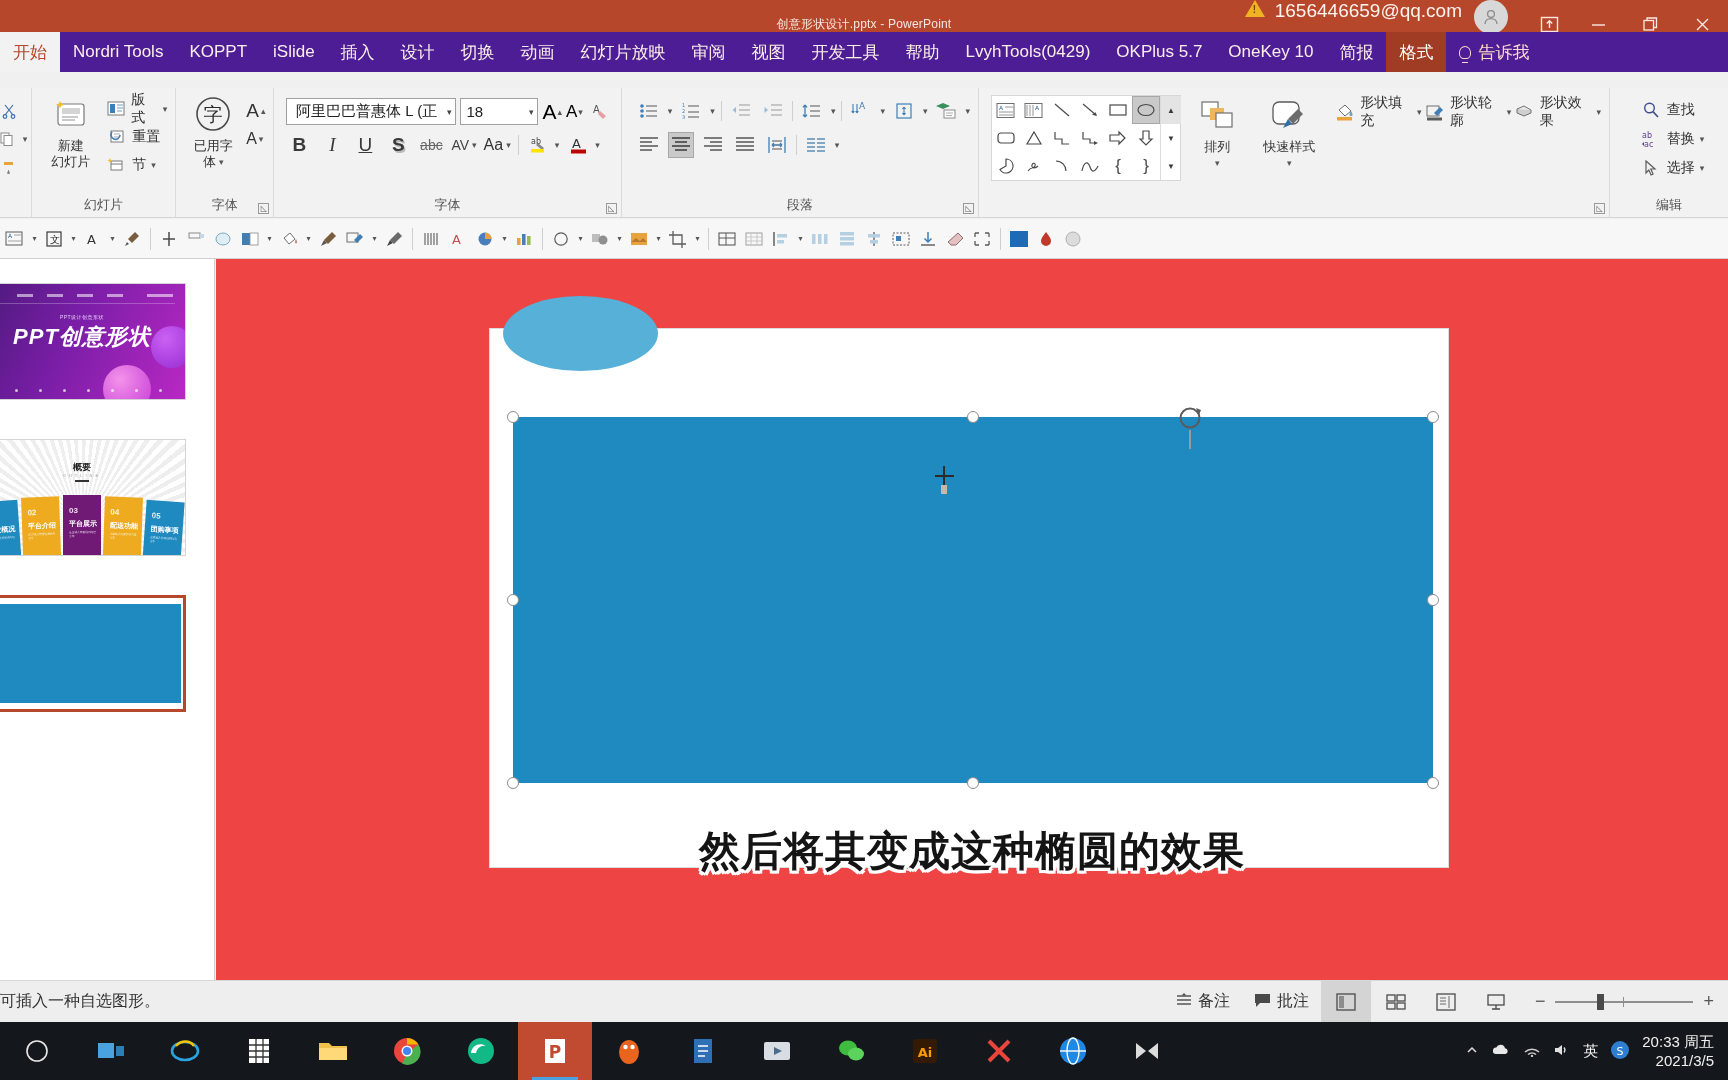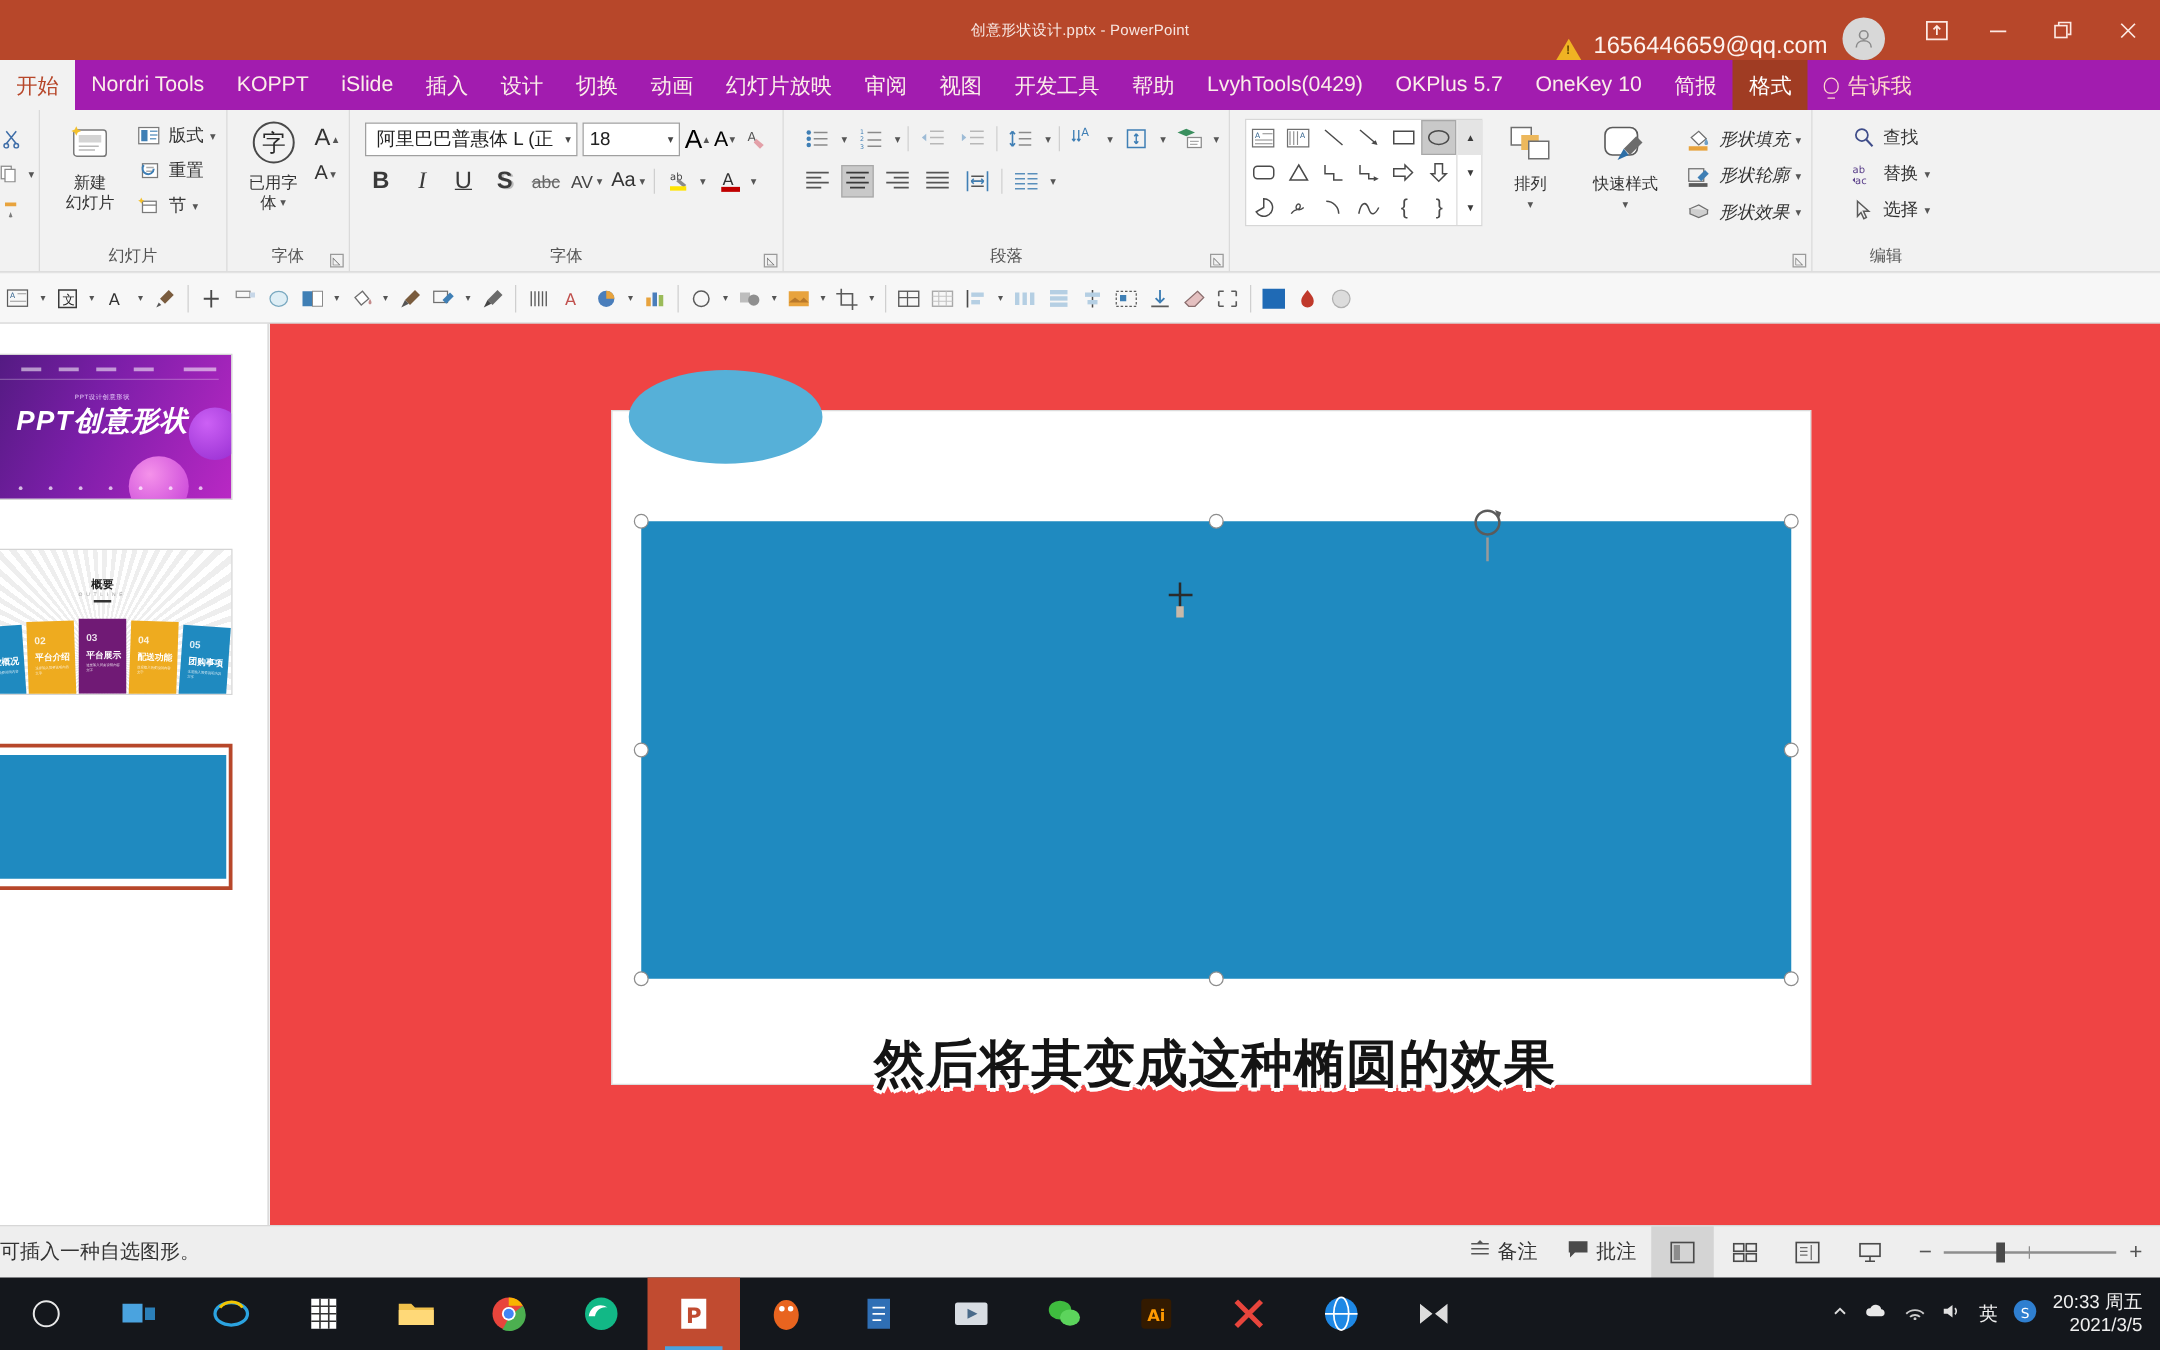--- a/index.html
+++ b/index.html
@@ -16,21 +16,21 @@
     position: absolute; left: 0; top: 0; width: 1728px; height: 48px;
     background: #b7472a;
     display: flex; align-items: center;
   }
   .title-center {
     position: absolute; left: 0; right: 0; text-align: center;
     color: #f7e6e1; font-size: 12px; letter-spacing: .2px;
   }
   .title-right {
     position: absolute; right: 0; top: 0; height: 48px;
-    display: flex; align-items: flex-end; gap: 0px;
+    display: flex; align-items: flex-start; gap: 0px;
   }
   .warn-tri {
     width: 0; height: 0; border-left: 10px solid transparent;
     border-right: 10px solid transparent; border-bottom: 17px solid #f0b323;
     position: relative; margin-right: 10px;
   }
   .warn-tri::after {
     content: "!"; position: absolute; left: -2px; top: 4px; font-size: 10px;
     color: #6b4a00; font-weight: bold;
   }
@@ -42,22 +42,22 @@
   }
   .tb-icon {
     width: 46px; height: 48px; display: flex; align-items: center;
     justify-content: center; color: #fde9e3; font-size: 18px;
   }
   .tb-icon.win { width: 52px; }
   .tb-icon svg { display: block; }
 
   
   .tabbar {
-    position: absolute; left: 0; top: 48px; width: 1728px; height: 40px;
-    background: #a21caf; display: flex; align-items: stretch;
+    position: absolute; left: 0; top: 32px; width: 1728px; height: 40px;
+    background: #4c1d95; display: flex; align-items: stretch;
     font-size: 17px;
   }
   .tab {
     display: flex; align-items: center; padding: 0 13px;
     color: #fceee9; white-space: nowrap; cursor: default;
   }
   .tab.active { background: #f2f2f2; color: #b7472a; }
   .tab.fmt-active { background: #a03c23; color: #ffffff; }
   .tab.tellme { color: #ffd9cc; gap: 7px; }
   .bulb {
@@ -695,21 +695,21 @@
             <svg width="46" height="38" viewBox="0 0 46 38">
                 <rect x="7" y="3" width="26" height="22" rx="6" fill="#fff" stroke="#5b5b5b" stroke-width="1.3"></rect>
                 <path d="M22 20l10-10 5 5-10 10z" fill="#6c6c6c"></path>
                 <path d="M22 20l-5 9 9-4z" fill="#2d6ea6"></path>
               </svg>
           </span>
           <span>快速样式</span>
           <span class="caret">▾</span>
         </div>
 
-        <div style="display:flex;flex-direction:column;gap:3px;padding-top:4px;font-style:italic;">
+        <div style="display:flex;flex-direction:row;gap:3px;padding-top:4px;">
           <div class="smallrow">
             <span class="si">
                 <svg width="20" height="18" viewBox="0 0 20 18">
                   <path d="M4 7l6-5 6 6-6 5z" fill="#fff" stroke="#6f6f6f" stroke-width="1"></path>
                   <path d="M16 8c2 3 2 5 0 5s-2-2 0-5z" fill="#6f9fc4"></path>
                   <rect x="2" y="14" width="15" height="3.5" fill="#e8a33d"></rect>
                 </svg>
               </span>
             <span>形状填充</span>
             <span class="caret">▾</span>

